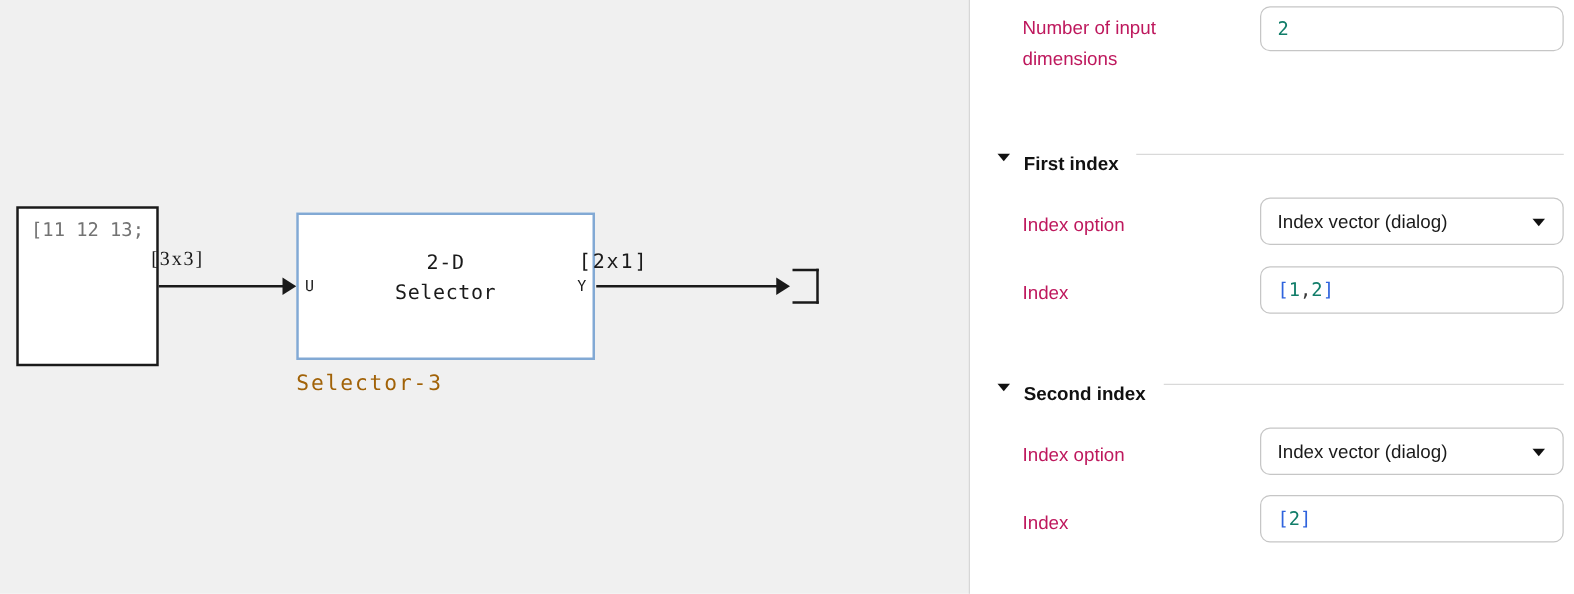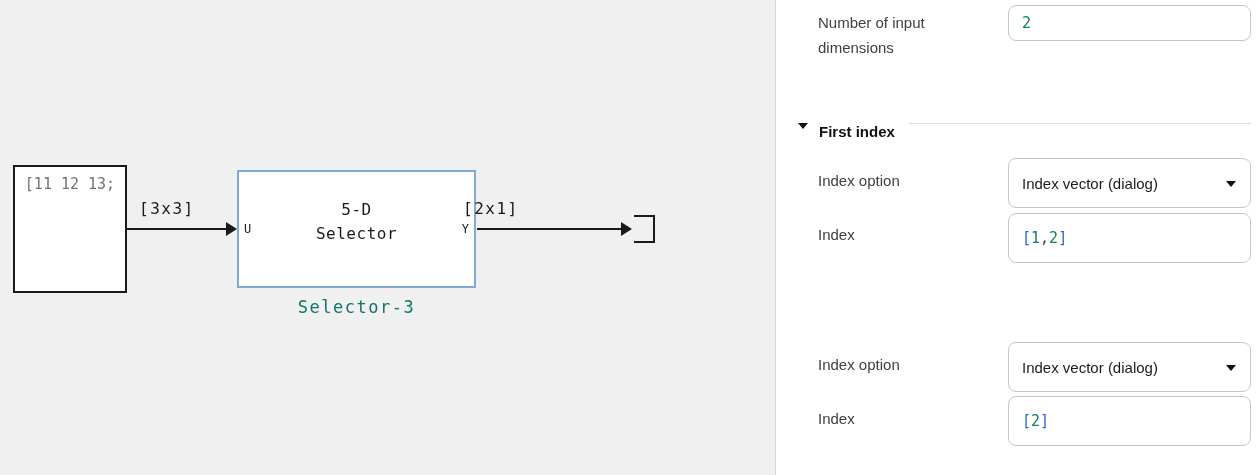--- a/index.html
+++ b/index.html
@@ -24,50 +24,50 @@
                   display:flex; align-items:center; justify-content:center; }
   .selector-title { margin-top:-14px; text-align:center;
                     font-family:"DejaVu Sans Mono", monospace; font-size:16px;
                     letter-spacing:0.5px; line-height:24px; color:#1a1a1a; }
   .port { position:absolute; top:50%; transform:translateY(-50%);
           font-family:"DejaVu Sans Mono", monospace; font-size:12px; color:#1a1a1a; }
   .port-in  { left:5px; }
   .port-out { right:5px; }
 
   .blk-name { position:absolute; left:237px; top:297px; width:239px;
-              text-align:center; font-family:"DejaVu Sans Mono", monospace;
-              font-size:17px; letter-spacing:1.5px; color:#0f766e; }
+              text-align:left; font-family:"DejaVu Sans Mono", monospace;
+              font-size:17px; letter-spacing:1.5px; color:#a16207; }
 
   .wire { position:absolute; height:2px; background:#1a1a1a; top:228px; }
   .wire-1 { left:127px; width:100px; }
   .wire-2 { left:477px; width:145px; }
 
   .arrowhead { position:absolute; width:0; height:0; top:222px;
                border-top:7px solid transparent; border-bottom:7px solid transparent;
                border-left:11px solid #1a1a1a; }
   .arrow-1 { left:226px; }
   .arrow-2 { left:621px; }
 
   .wire-label { position:absolute; top:199px;
                 font-family:"DejaVu Sans Mono", monospace; font-size:16px;
                 letter-spacing:1.5px; color:#1a1a1a; }
-  .wlabel-1 { left:139px; }
+  .wlabel-1 { left:121px;font-family:Liberation Serif, serif; }
   .wlabel-2 { left:463px; }
 
   .open-end { position:absolute; left:634px; top:215px; width:21px; height:28px;
               border:2px solid #1a1a1a; border-left:none; background:transparent; }
 
   
   .panel { position:absolute; left:777px; top:0; width:482px; height:475px;
            background:#ffffff; color:#212121; }
 
-  .plabel { position:absolute; left:41px; font-size:15px; color:#404040;
+  .plabel { position:absolute; left:41px; font-size:15px; color:#be185d;
             line-height:25px; }
 
-  .field { position:absolute; left:231px; width:243px; height:50px;
+  .field { position:absolute; left:231px; width:243px; height:38px;
            background:#ffffff; border:1px solid #c6c6c6; border-radius:8px;
            display:flex; align-items:center; padding-left:13px;
            font-size:15px; color:#1a1a1a; }
   .field-mono { font-family:"DejaVu Sans Mono", monospace; }
 
   .v-teal { color:#117d69; }
   .v-blue { color:#2f63dd; }
   .v-dark { color:#3a3a3a; }
 
   .dropdown { cursor:default; }
@@ -94,21 +94,21 @@
     <span>[11 12 13;</span>
   </div>
 
   <div class="wire wire-1"></div>
   <div class="arrowhead arrow-1"></div>
   <div class="wire-label wlabel-1">[3x3]</div>
 
   <div class="blk selector-blk">
     <span class="port port-in">U</span>
     <div class="selector-title">
-      <div>5-D</div>
+      <div>2-D</div>
       <div>Selector</div>
     </div>
     <span class="port port-out">Y</span>
   </div>
   <div class="blk-name">Selector-3</div>
 
   <div class="wire wire-2"></div>
   <div class="arrowhead arrow-2"></div>
   <div class="wire-label wlabel-2">[2x1]</div>
   <div class="open-end"></div>
@@ -136,20 +136,25 @@
 
   <div class="plabel" style="top:222px;">Index</div>
   <div class="field field-mono" style="top:213px;">
     <span class="v-blue">[</span>
       <span class="v-teal">1</span>
       <span class="v-dark">, </span>
       <span class="v-teal">2</span>
       <span class="v-blue">]</span>
   </div>
 
+  <div class="section-head" style="top:307px;">
+    <span class="tri"></span>
+    <span class="section-title">Second index</span>
+    <span class="rule"></span>
+  </div>
 
   <div class="plabel" style="top:352px;">Index option</div>
   <div class="field dropdown" style="top:342px;">
     <span>Index vector (dialog)</span>
     <span class="caret"></span>
   </div>
 
   <div class="plabel" style="top:406px;">Index</div>
   <div class="field field-mono" style="top:396px;">
     <span class="v-blue">[</span>

